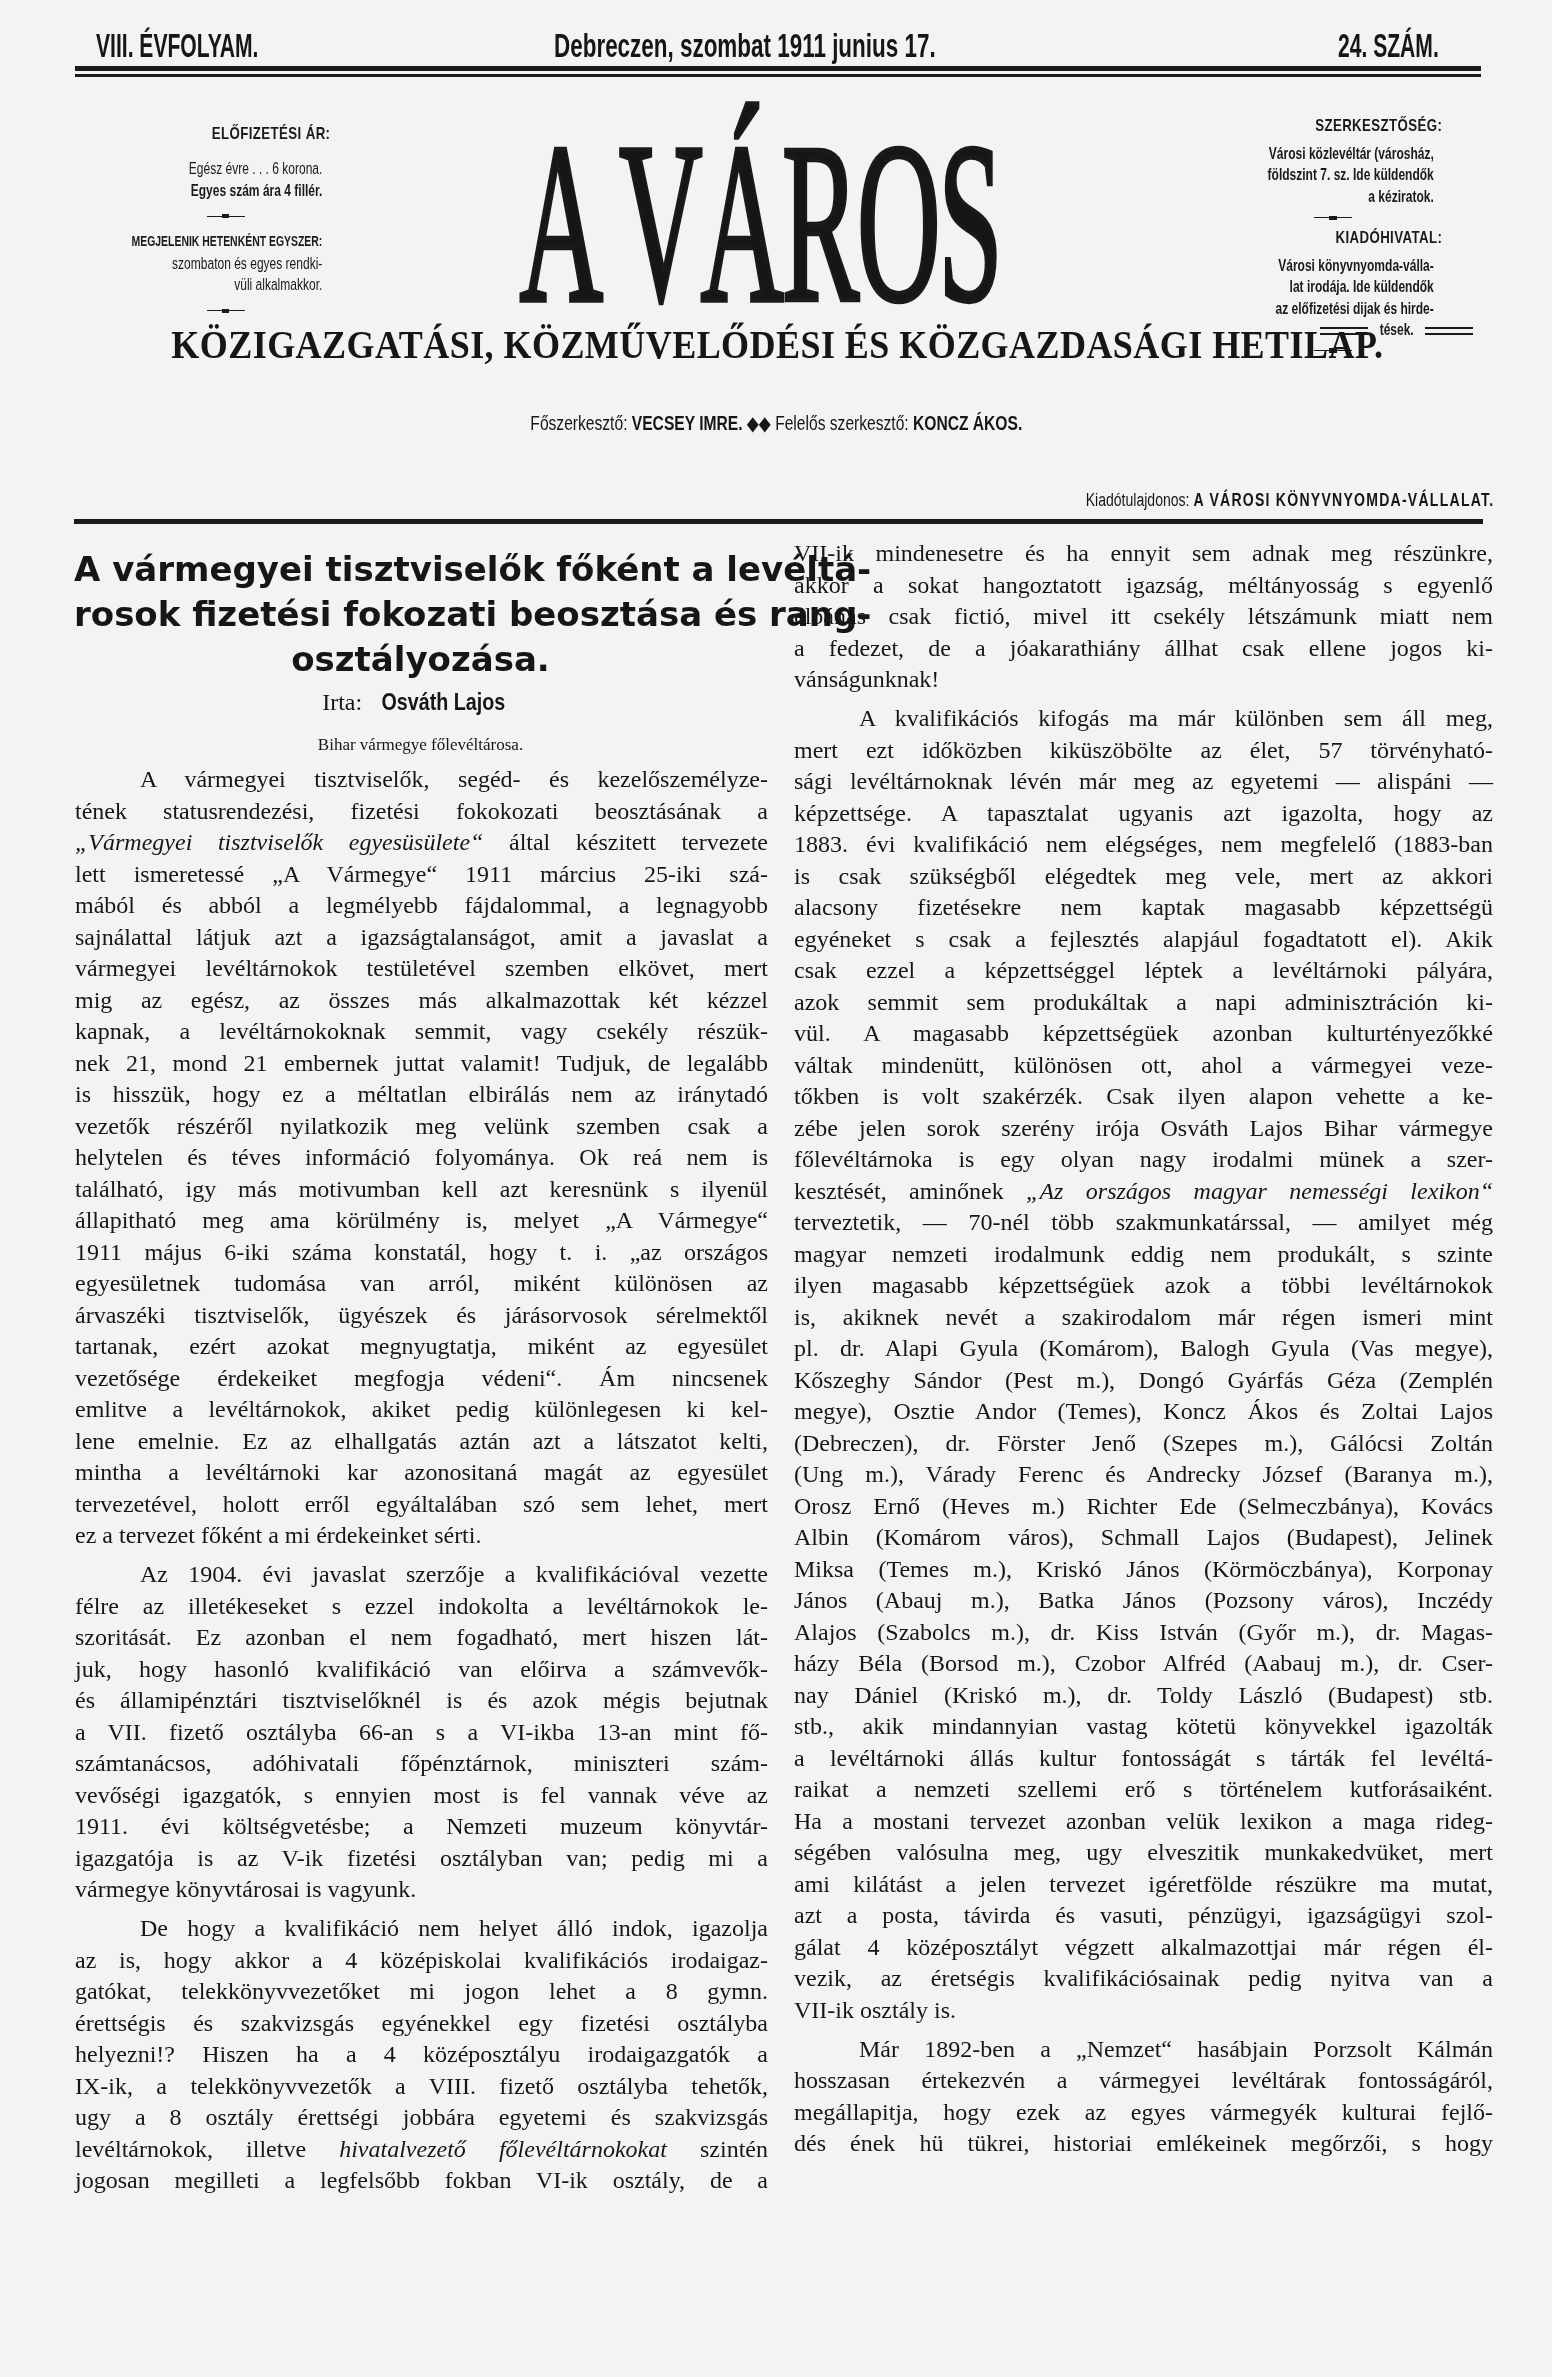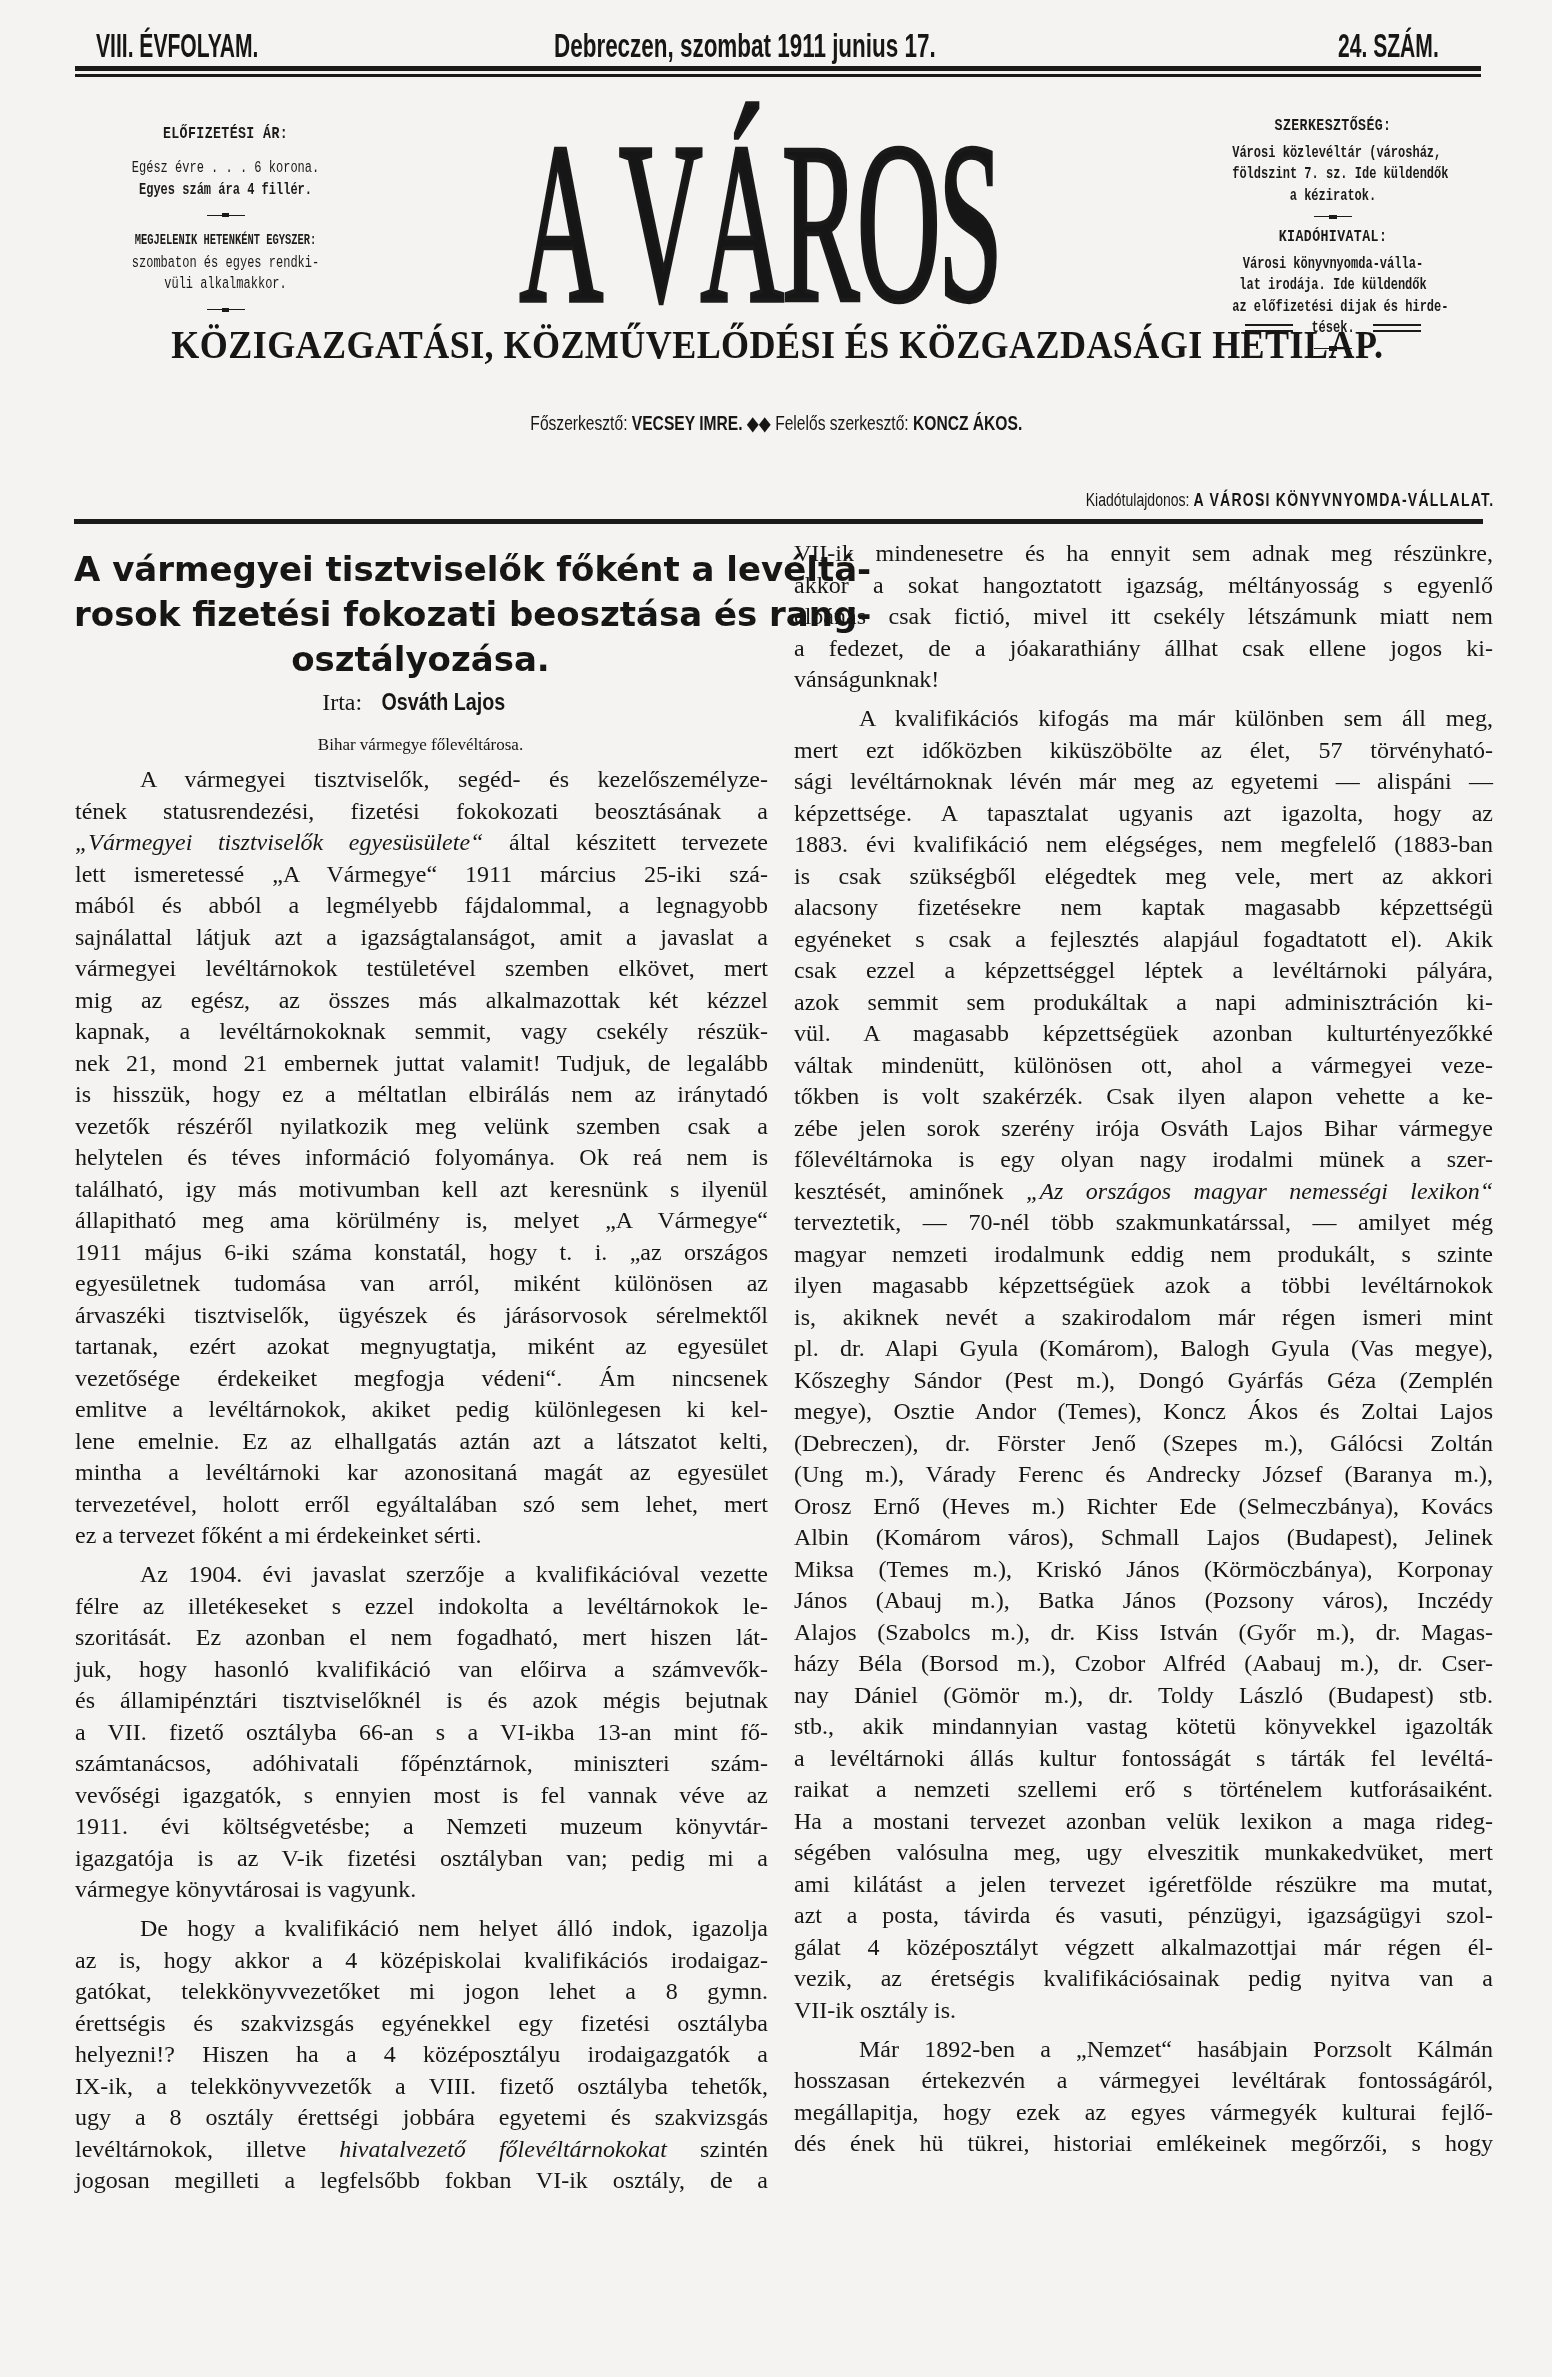--- a/index.html
+++ b/index.html
@@ -4,21 +4,21 @@
 <style>
   html, body { margin:0; padding:0; }
   body {
     width:1552px; height:2377px; background:#f4f3f1; position:relative; overflow:hidden;
     font-family:"Liberation Serif","DejaVu Serif",serif; color:#161616;
   }
   .abs { position:absolute; }
   .topline { top:26px; height:38px; font-family:"Liberation Sans","DejaVu Sans",sans-serif; font-weight:bold; font-size:34px; transform-origin:left top; }
   .topline span { display:inline-block; transform:scaleX(0.62); transform-origin:left center; white-space:nowrap; }
   .rule { background:#1a1a1a; }
-  .sidebox { font-family:Liberation Mono, monospace; text-align:center; color:#1a1a1a; }
+  .sidebox { font-family:Liberation Sans, sans-serif; text-align:right; color:#1a1a1a; }
   .sidebox .hd { font-weight:bold; font-size:17px; letter-spacing:0.5px; margin-bottom:14px; display:block; transform:scaleX(0.78); }
   .sidebox .ln { font-size:16.7px; line-height:21.5px; display:block; white-space:nowrap; transform:scaleX(0.72); }
   .sidebox .ln.b { font-weight:bold; }
   .orn { display:block; margin:13px auto; width:38px; height:4.3px; position:relative; }
   .orn::before { content:""; position:absolute; left:0; right:0; top:1.6px; height:1.1px; background:#1a1a1a; }
   .orn::after { content:""; position:absolute; left:15px; width:7.5px; top:0; height:4.3px; background:#1a1a1a; }
   .dbl { display:inline-block; width:48px; height:7.5px; border-top:2.7px solid #1a1a1a; border-bottom:2.7px solid #1a1a1a; box-sizing:border-box; vertical-align:middle; }
   .title {
     left:357px; top:110px; width:806px; height:215px; text-align:center;
     font-family:"Liberation Serif","DejaVu Serif",serif; font-size:161px; line-height:161px; letter-spacing:-3.2px;
@@ -198,21 +198,21 @@
     <span class="ln">Kőszeghy Sándor (Pest m.), Dongó Gyárfás Géza (Zemplén</span>
     <span class="ln">megye), Osztie Andor (Temes), Koncz Ákos és Zoltai Lajos</span>
     <span class="ln">(Debreczen), dr. Förster Jenő (Szepes m.), Gálócsi Zoltán</span>
     <span class="ln">(Ung m.), Várady Ferenc és Andrecky József (Baranya m.),</span>
     <span class="ln">Orosz Ernő (Heves m.) Richter Ede (Selmeczbánya), Kovács</span>
     <span class="ln">Albin (Komárom város), Schmall Lajos (Budapest), Jelinek</span>
     <span class="ln">Miksa (Temes m.), Kriskó János (Körmöczbánya), Korponay</span>
     <span class="ln">János (Abauj m.), Batka János (Pozsony város), Inczédy</span>
     <span class="ln">Alajos (Szabolcs m.), dr. Kiss István (Győr m.), dr. Magas-</span>
     <span class="ln"> házy Béla (Borsod m.), Czobor Alfréd (Aabauj m.), dr. Cser-</span>
-    <span class="ln">nay Dániel (Gömör m.), dr. Toldy László (Budapest) stb.</span>
+    <span class="ln">nay Dániel (Kriskó m.), dr. Toldy László (Budapest) stb.</span>
     <span class="ln">stb., akik mindannyian vastag kötetü könyvekkel igazolták</span>
     <span class="ln">a levéltárnoki állás kultur fontosságát s tárták fel levéltá-</span>
     <span class="ln">raikat a nemzeti szellemi erő s történelem kutforásaiként.</span>
     <span class="ln">Ha a mostani tervezet azonban velük lexikon a maga rideg-</span>
     <span class="ln">ségében valósulna meg, ugy elveszitik munkakedvüket, mert</span>
     <span class="ln">ami kilátást a jelen tervezet igéretföldе részükre ma mutat,</span>
     <span class="ln">azt a posta, távirda és vasuti, pénzügyi, igazságügyi szol-</span>
     <span class="ln">gálat 4 középosztályt végzett alkalmazottjai már régen él-</span>
     <span class="ln">vezik, az éretségis kvalifikációsainak pedig nyitva van a</span>
     <span class="ln last">VII-ik osztály is.</span>

